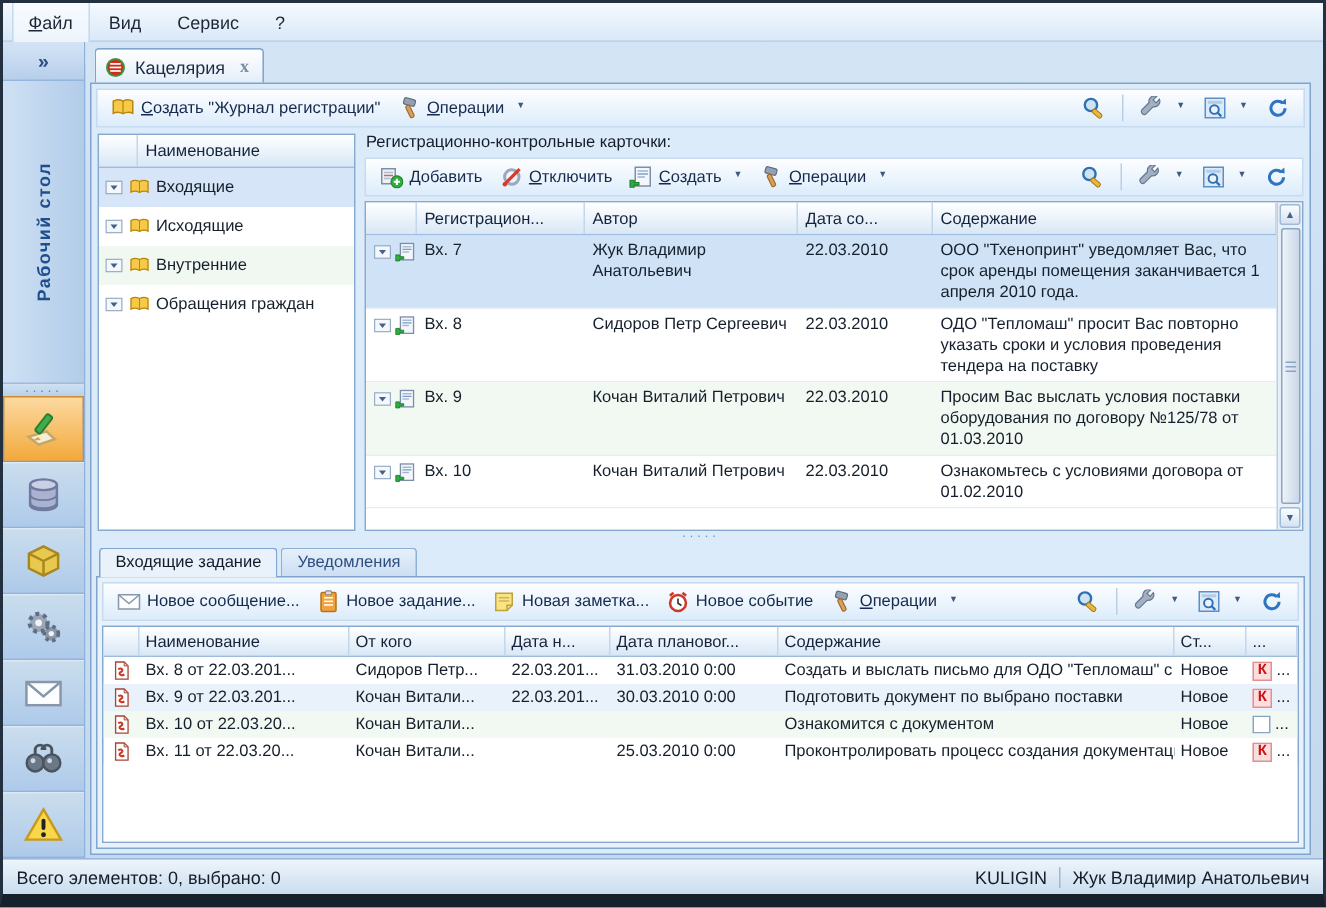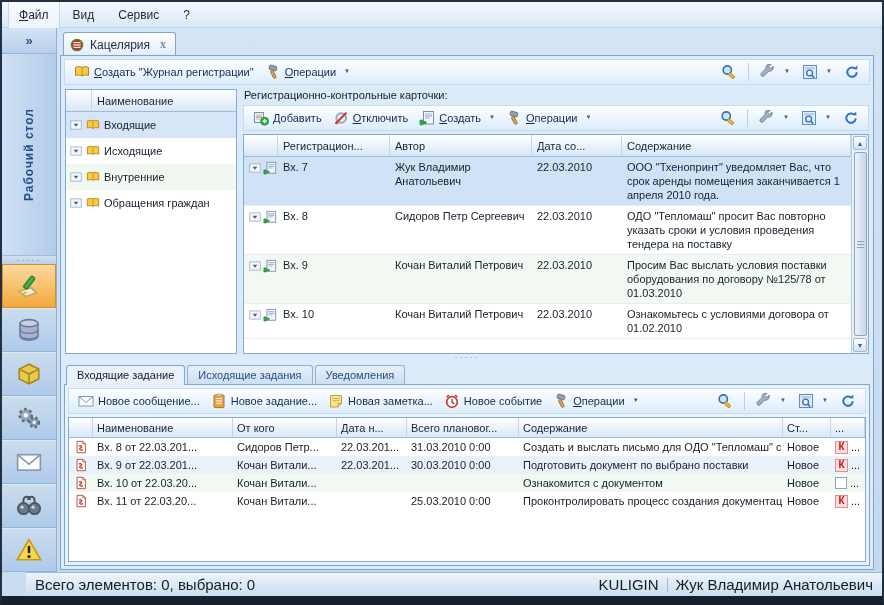--- a/index.html
+++ b/index.html
@@ -111,21 +111,21 @@
   .tc-ds{width:70px;flex:none;}
   .tc-dp{width:112px;flex:none;}
   .tc-cont{flex:1;min-width:0;}
   .tc-st{width:48px;flex:none;}
   .tc-more{width:34px;flex:none;display:flex;align-items:center;gap:3px;}
   .flag{width:13px;height:13px;flex:none;display:flex;align-items:center;justify-content:center;background:#fbdede;
     border:1px solid #e09090;color:#cc1111;font-weight:bold;font-size:10px;line-height:10px;}
   .chk{width:12px;height:12px;flex:none;background:#fff;border:1px solid #8aa5c4;}
   
   .statusbar{height:24px;flex:none;display:flex;align-items:center;background:linear-gradient(#eef5fc,#cadded);
-    border-top:1px solid #9ab8da;padding:0 9px;font-size:15px;color:#141d29;margin-left:24px;}
+    border-top:1px solid #9ab8da;padding:0 9px;font-size:12px;color:#141d29;}
   .sb-right{margin-left:auto;display:flex;align-items:center;gap:8px;}
   .sb-div{width:1px;height:14px;background:#9ab8da;}
 </style>
 </head>
 <body>
 
 <svg width="0" height="0" style="position:absolute" aria-hidden="true">
   <defs>
     <symbol id="logo" viewBox="0 0 16 16">
       <circle cx="8" cy="8" r="7.2" fill="#2e9b3a"></circle>
@@ -535,21 +535,20 @@
                 <span class="sbtn">▼</span>
               </div>
             </div>
           </div>
         </div>
 
         <div class="hsplitter">·····</div>
 
         <div class="bottom-tabs">
           <div class="btab active">Входящие задание</div>
-          <div class="btab">Исходящие задания</div>
           <div class="btab">Уведомления</div>
         </div>
 
         <div class="tasks-panel">
           <div class="toolbar">
             <span class="tbtn">
               <svg class="ic16">
                   <use href="#envelope"></use>
                 </svg>
               <span>Новое сообщение...</span>
@@ -602,21 +601,21 @@
                 </span>
             </span>
           </div>
 
           <div class="tasks-grid">
             <div class="tgh">
               <div class="cell tc-i"></div>
               <div class="cell tc-name">Наименование</div>
               <div class="cell tc-from">От кого</div>
               <div class="cell tc-ds">Дата н...</div>
-              <div class="cell tc-dp">Всего плановог...</div>
+              <div class="cell tc-dp">Дата плановог...</div>
               <div class="cell tc-cont">Содержание</div>
               <div class="cell tc-st">Ст...</div>
               <div class="cell tc-more">...</div>
             </div>
 
             <div class="tr">
               <div class="cell tc-i">
                   <svg class="ic14">
                     <use href="#reddoc"></use>
                   </svg>

